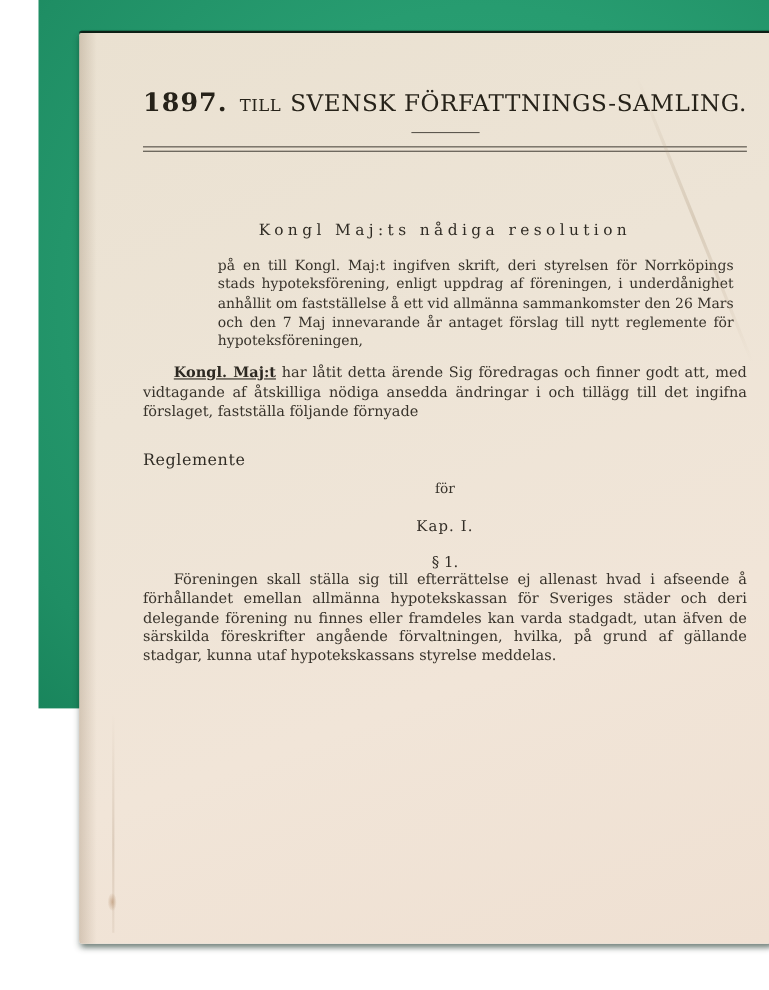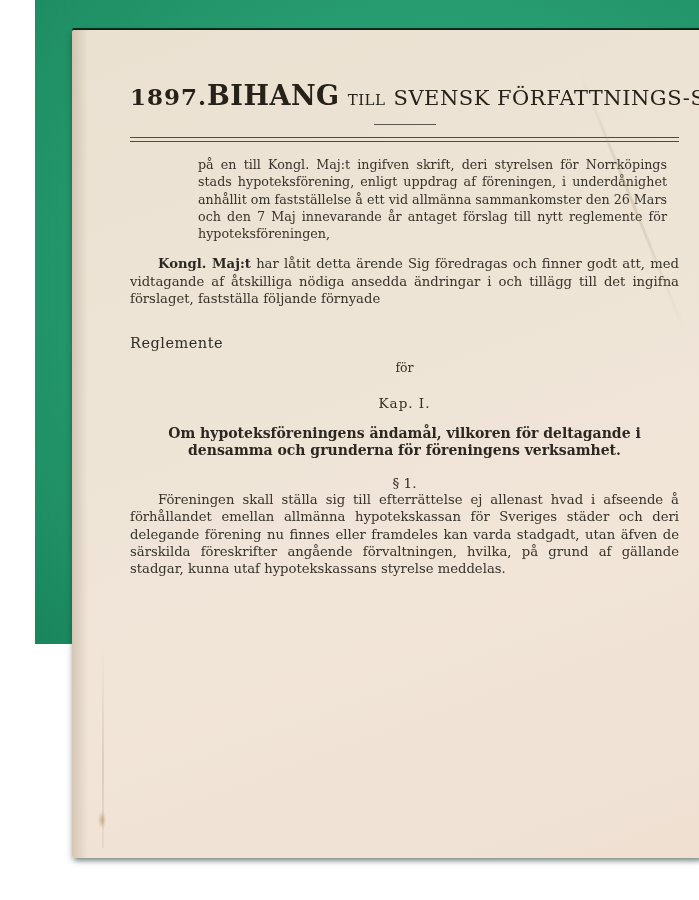--- a/index.html
+++ b/index.html
@@ -91,21 +91,21 @@
     font-size: 12.7px; line-height: 17.3px;
     text-align: justify; color: #37322a;
   }
   .preamble p { margin: 0; }
   .preamble p.p2 { text-indent: 22px; }
   .body-par {
     margin: 0; font-size: 13.2px; line-height: 17.4px;
     text-align: justify; text-indent: 28px; color: #37322a;
   }
   .decision { margin-top: 13px; }
-  .decision strong { font-weight: bold; color: #2c2821; }
+  .decision strong { font-weight: bold; color: #2c2821; text-decoration: underline; }
 
   
   .reg-label { margin-top: 27px; text-align: left; font-size: 14.5px; letter-spacing: 0.5px; color: #2f2b24; }
   .reg-for   { margin-top: 9px;  text-align: center; font-size: 12.5px; color: #37322a; }
   .reg-title {
     margin-top: 10px; text-align: center;
     font-size: 19.5px; font-weight: bold; letter-spacing: 0.4px; color: #2a261f;
   }
   .chap-label { margin-top: 20px; text-align: center; font-size: 13.5px; letter-spacing: 1px; color: #322d26; }
   .chap-heading {
@@ -122,43 +122,42 @@
   <div class="paper">
 
     <div class="edge-shade-left"></div>
     <div class="crease-diagonal"></div>
     <div class="crease-bottom-left"></div>
     <div class="stain"></div>
 
     <div class="header-row">
       <span class="pub-year">1897.</span>
       <span class="title-group">
-        <span class="title-main">BIHANG</span>
         <span class="title-till">TILL</span>
         <span class="title-rest">SVENSK FÖRFATTNINGS-SAMLING.</span>
       </span>
 
     </div>
 
     <hr class="short-rule">
 
 
     <div class="double-rule"></div>
 
+    <div class="res-heading">Kongl Maj:ts nådiga resolution</div>
 
     <div class="preamble">
       <p class="p1">på en till Kongl. Maj:t ingifven skrift, deri styrelsen för Norrköpings stads hypoteksförening, enligt uppdrag af föreningen, i underdånighet anhållit om fastställelse å ett vid allmänna sammankomster den 26 Mars och den 7 Maj innevarande år antaget förslag till nytt reglemente för hypoteksföreningen,</p>
     </div>
 
     <p class="body-par decision"><strong>Kongl. Maj:t</strong><span> har låtit detta ärende Sig föredragas och finner godt att, med vidtagande af åtskilliga nödiga ansedda ändringar i och tillägg till det ingifna förslaget, fastställa följande förnyade</span></p>
 
     <div class="reg-label">Reglemente</div>
     <div class="reg-for">för</div>
 
     <div class="chap-label">Kap. I.</div>
-    <div class="chap-heading">Om hypoteksföreningens ändamål, vilkoren för deltagande i densamma och grunderna för föreningens verksamhet.</div>
 
     <div class="sec-label">§ 1.</div>
 
     <p class="body-par">Föreningen skall ställa sig till efterrättelse ej allenast hvad i afseende å förhållandet emellan allmänna hypotekskassan för Sveriges städer och deri delegande förening nu finnes eller framdeles kan varda stadgadt, utan äfven de särskilda föreskrifter angående förvaltningen, hvilka, på grund af gällande stadgar, kunna utaf hypotekskassans styrelse meddelas.</p>
 
   </div>
 </div>
 
 </body></html>

